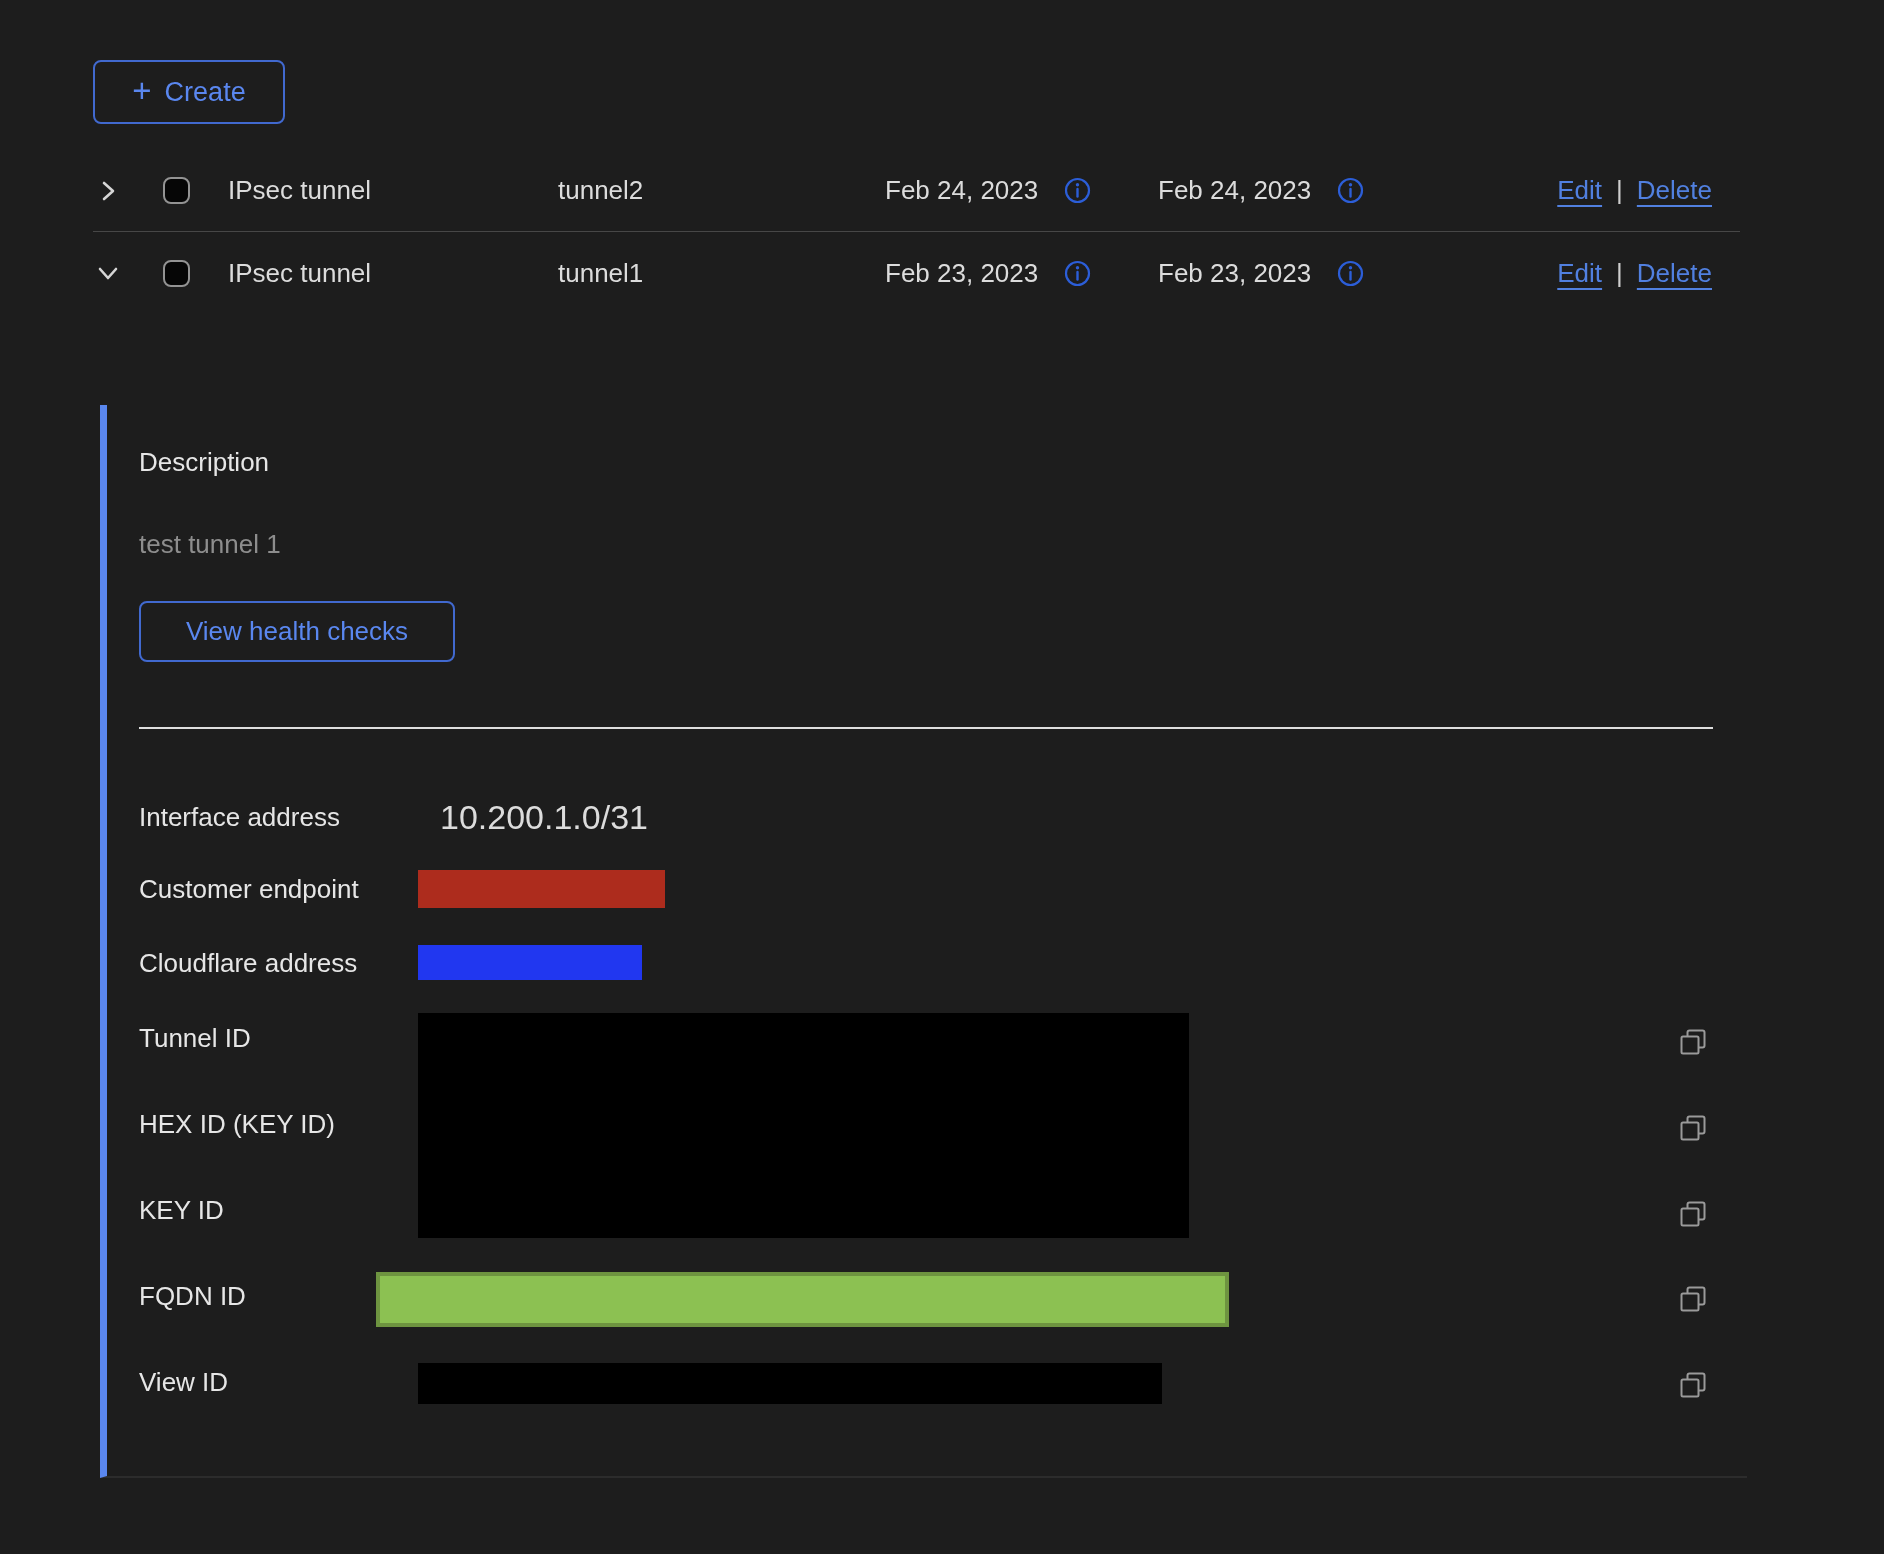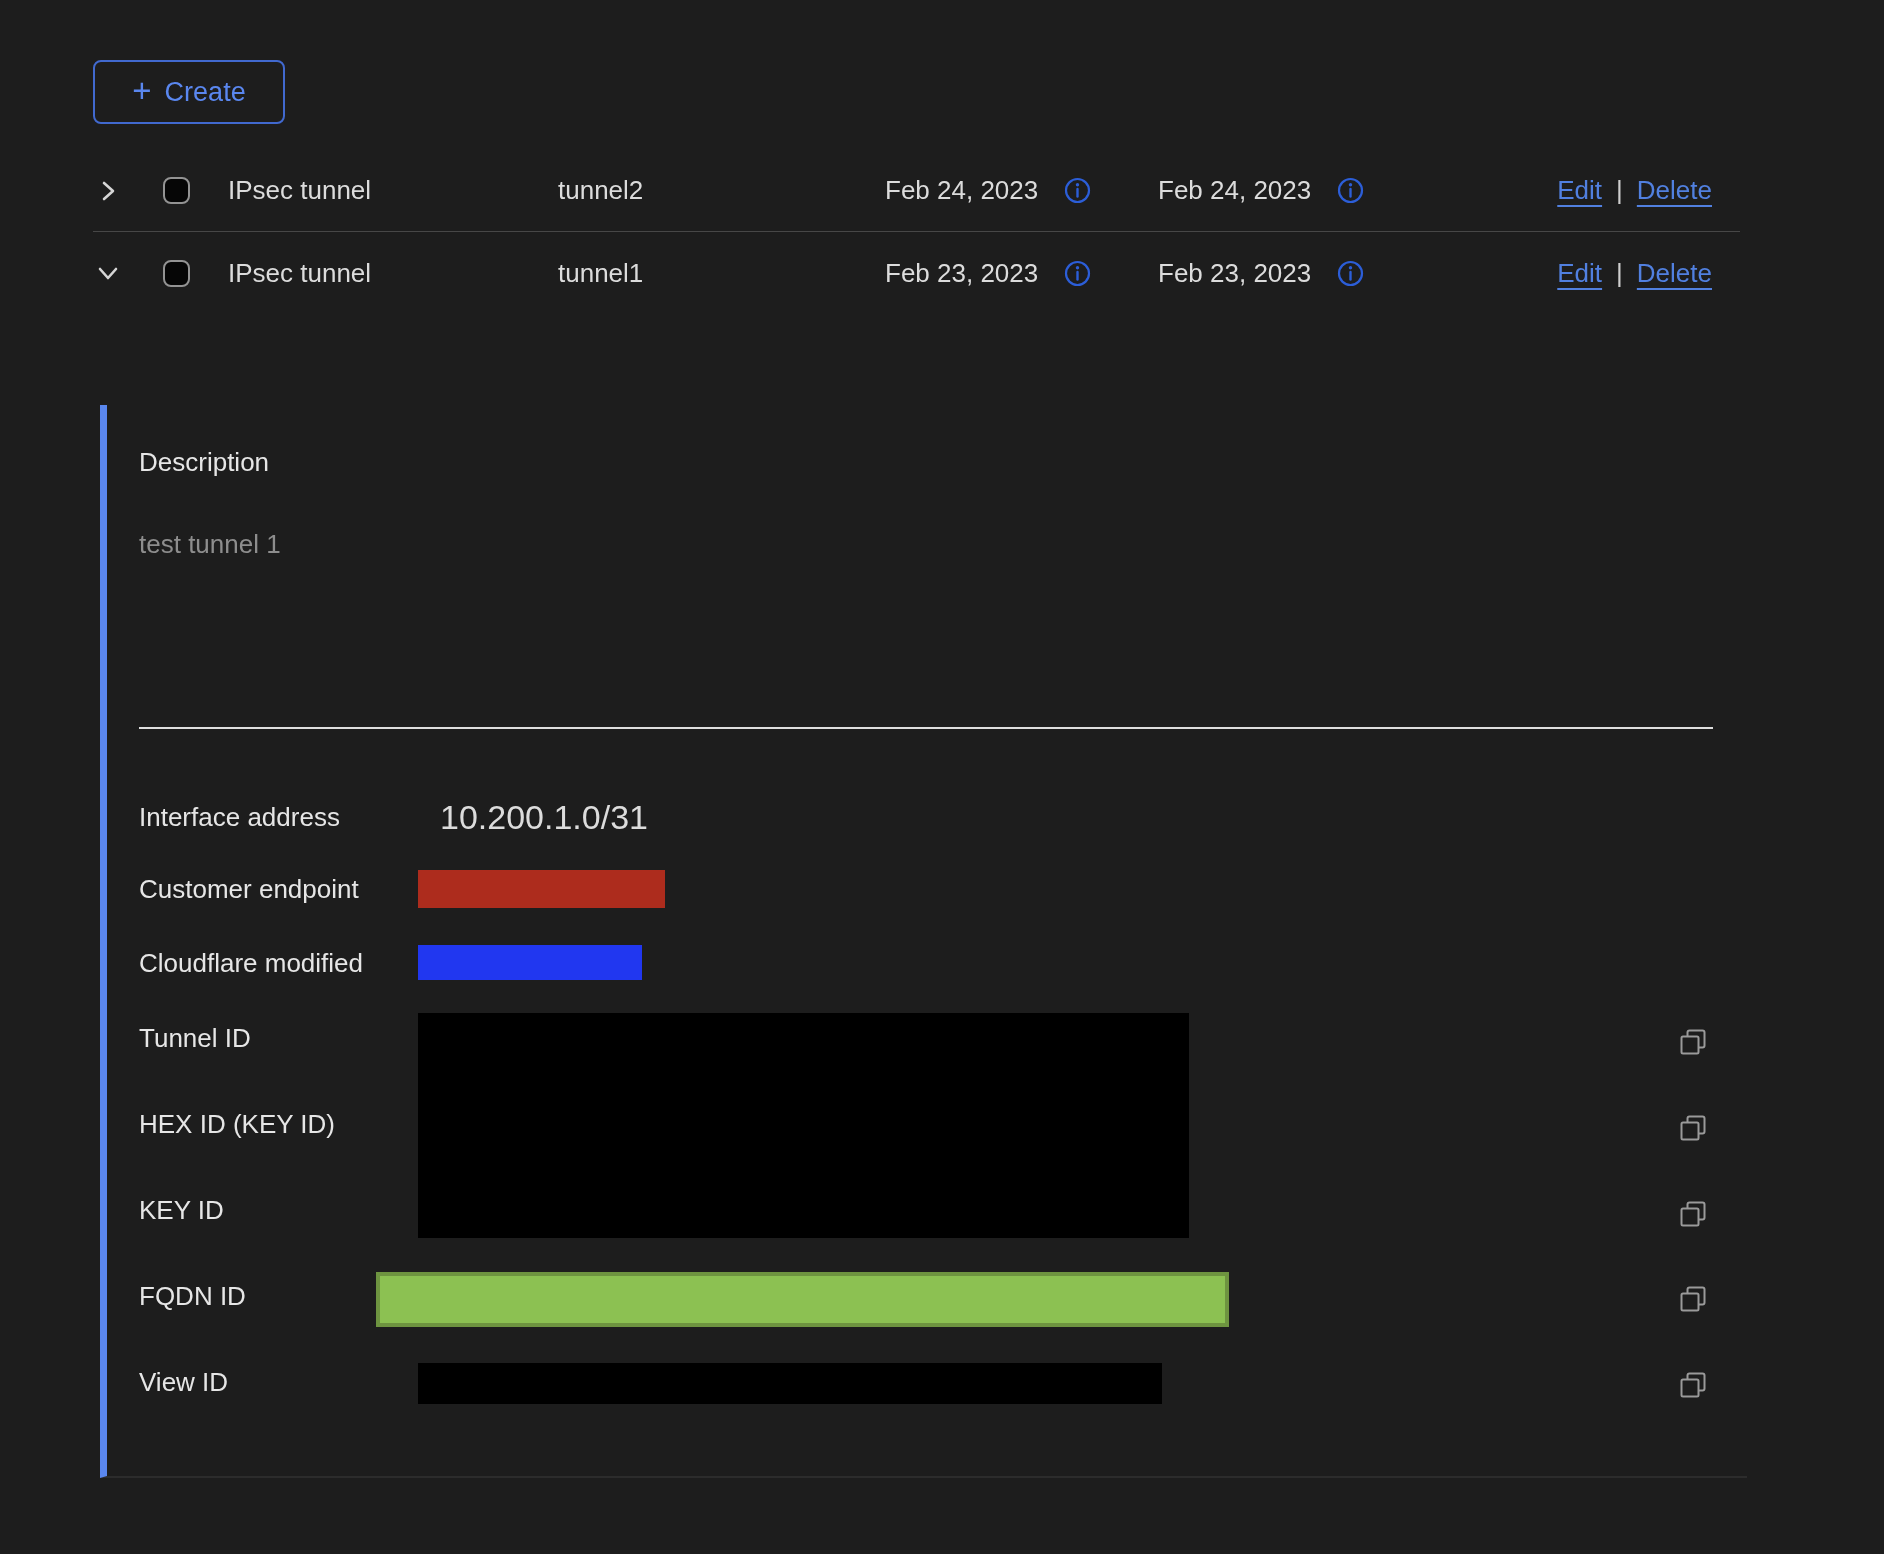--- a/index.html
+++ b/index.html
@@ -156,30 +156,31 @@
       <span class="link">Delete</span>
     </div>
   </div>
 </div>
 
 <div class="panel">
 
   <div class="abs lbl desc-label">Description</div>
   <div class="abs lbl desc-value">test tunnel 1</div>
 
+  <button class="health-btn">View health checks</button>
 
   <div class="abs panel-divider"></div>
 
   <div class="abs lbl" style="left:32px;top:396px">Interface address</div>
   <div class="abs val" style="left:333px;top:396px">10.200.1.0/31</div>
 
   <div class="abs lbl" style="left:32px;top:468px">Customer endpoint</div>
   <div class="abs red-block"></div>
 
-  <div class="abs lbl" style="left:32px;top:542px">Cloudflare modified</div>
+  <div class="abs lbl" style="left:32px;top:542px">Cloudflare address</div>
   <div class="abs blue-block"></div>
 
   <div class="abs black-block-1"></div>
   <div class="abs lbl" style="left:32px;top:617px">Tunnel ID</div>
   <div class="abs lbl" style="left:32px;top:703px">HEX ID (KEY ID)</div>
   <div class="abs lbl" style="left:32px;top:789px">KEY ID</div>
 
   <div class="abs lbl" style="left:32px;top:875px">FQDN ID</div>
   <div class="abs green-block"></div>
 

